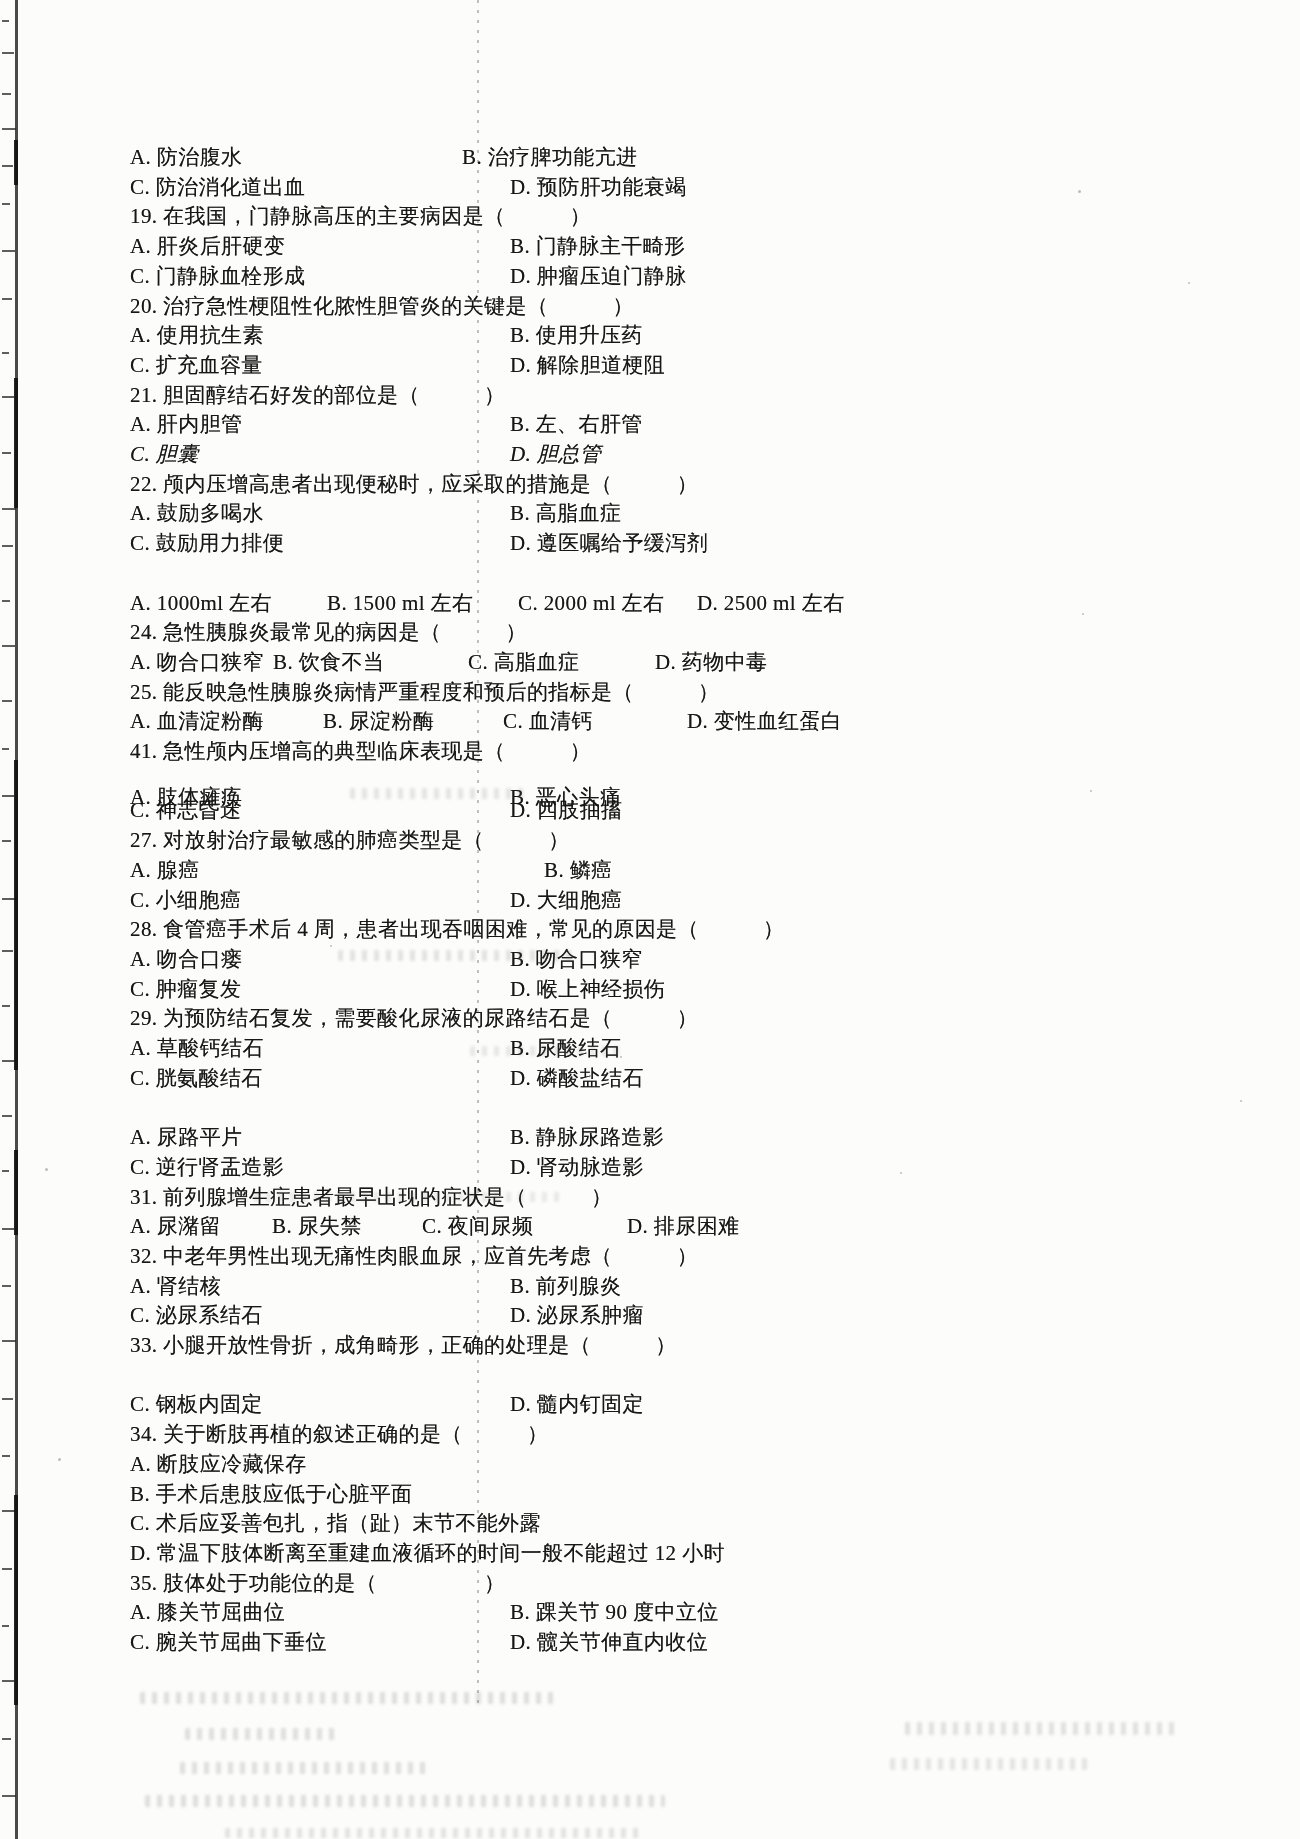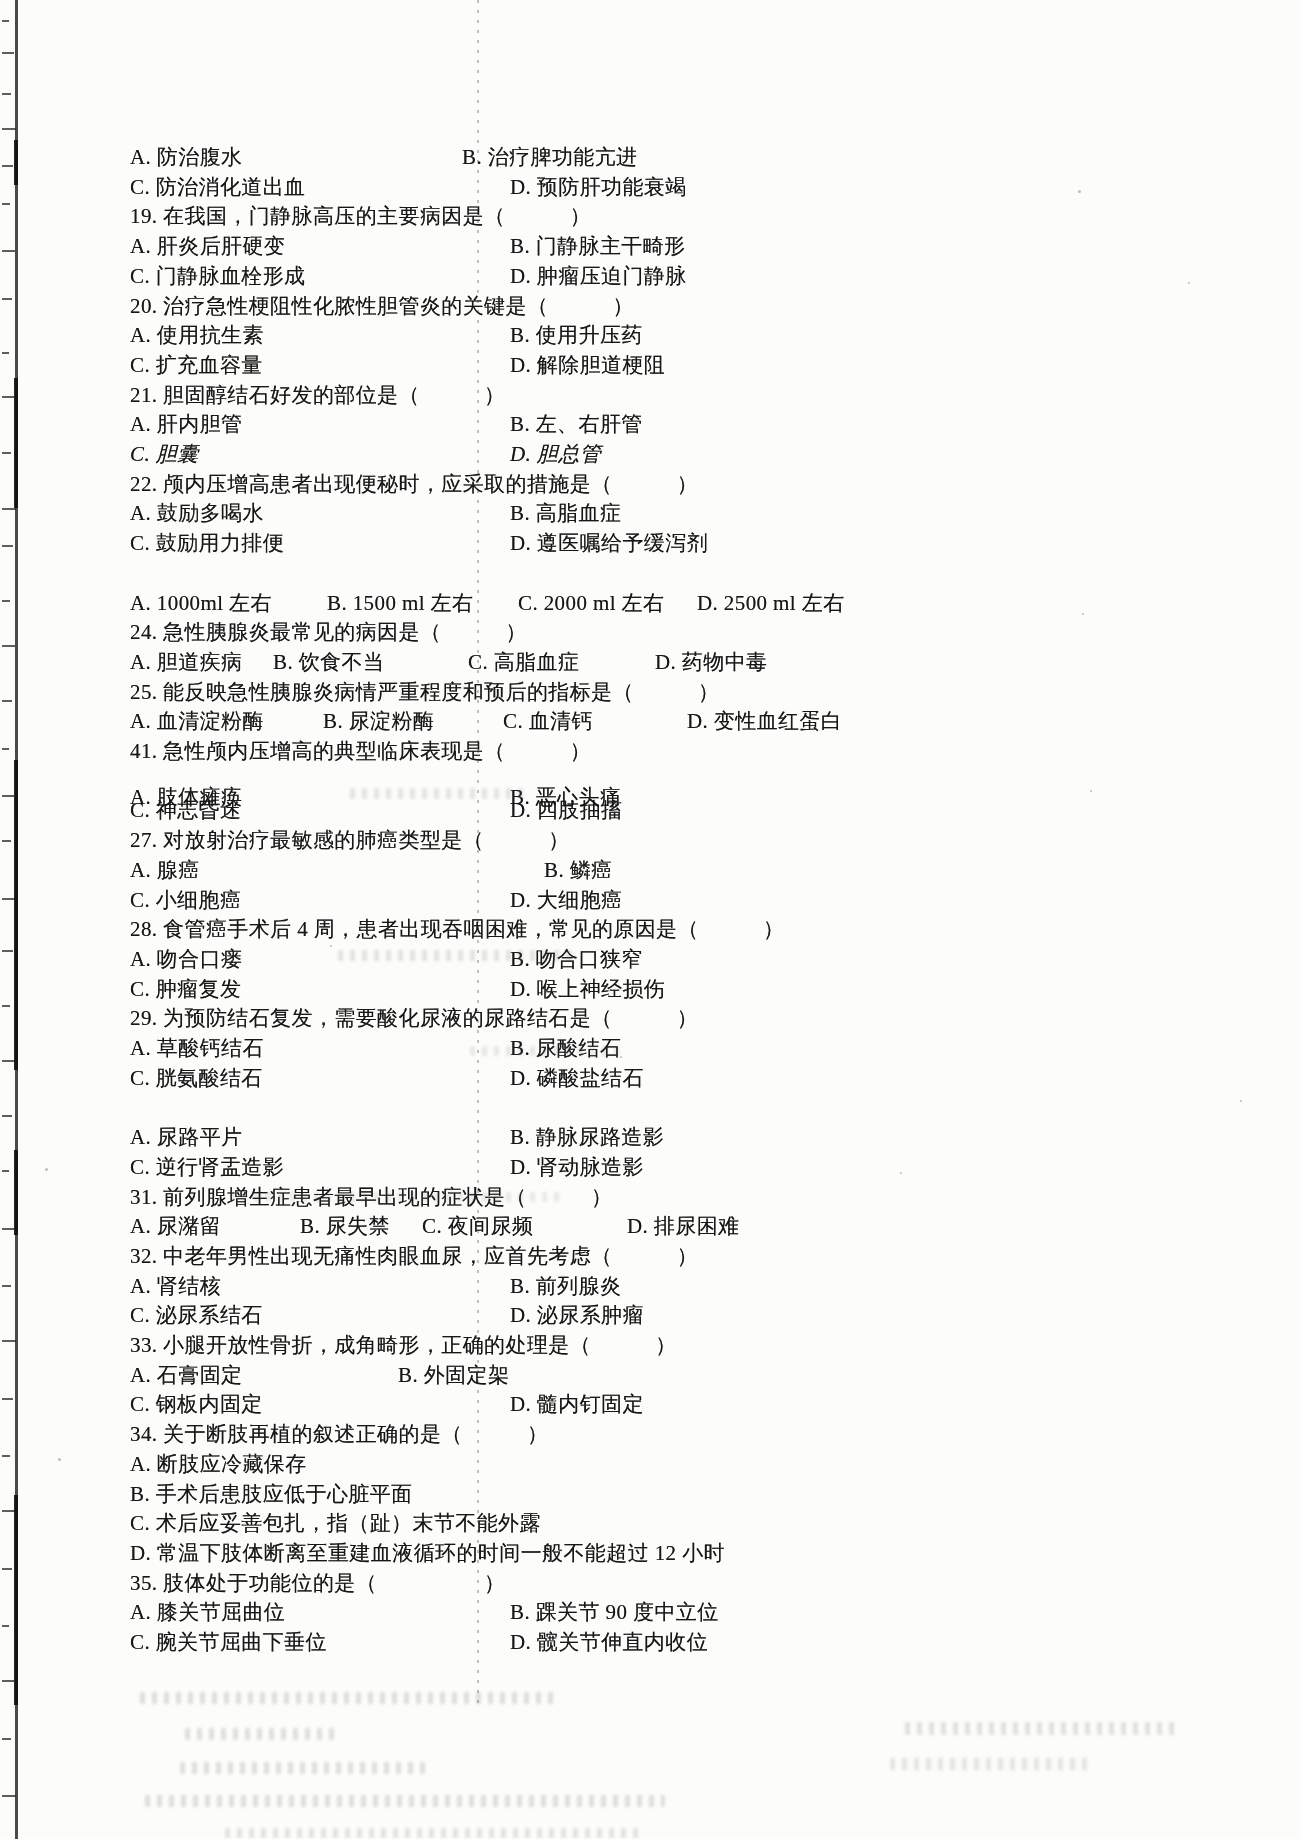--- a/index.html
+++ b/index.html
@@ -85,44 +85,43 @@
       <div class="line" style="left: 130px; top: 320px; width: 1130px;"><span class="seg" style="left: 0px;">A. 使用抗生素</span><span class="seg" style="left: 380px;">B. 使用升压药</span></div>
       <div class="line" style="left: 130px; top: 350px; width: 1130px;"><span class="seg" style="left: 0px;">C. 扩充血容量</span><span class="seg" style="left: 380px;">D. 解除胆道梗阻</span></div>
       <div class="line" style="left: 130px; top: 380px; width: 1130px;"><span class="seg" style="left: 0px;">21. 胆固醇结石好发的部位是（　　　）</span></div>
       <div class="line" style="left: 130px; top: 409px; width: 1130px;"><span class="seg" style="left: 0px;">A. 肝内胆管</span><span class="seg" style="left: 380px;">B. 左、右肝管</span></div>
       <div class="line" style="left: 130px; top: 439px; width: 1130px; font-style: italic;"><span class="seg" style="left: 0px;">C. 胆囊</span><span class="seg" style="left: 380px;">D. 胆总管</span></div>
       <div class="line" style="left: 130px; top: 469px; width: 1130px;"><span class="seg" style="left: 0px;">22. 颅内压增高患者出现便秘时，应采取的措施是（　　　）</span></div>
       <div class="line" style="left: 130px; top: 498px; width: 1130px;"><span class="seg" style="left: 0px;">A. 鼓励多喝水</span><span class="seg" style="left: 380px;">B. 高脂血症</span></div>
       <div class="line" style="left: 130px; top: 528px; width: 1130px;"><span class="seg" style="left: 0px;">C. 鼓励用力排便</span><span class="seg" style="left: 380px;">D. 遵医嘱给予缓泻剂</span></div>
       <div class="line" style="left: 130px; top: 588px; width: 1130px;"><span class="seg" style="left: 0px;">A. 1000ml 左右</span><span class="seg" style="left: 197px;">B. 1500 ml 左右</span><span class="seg" style="left: 388px;">C. 2000 ml 左右</span><span class="seg" style="left: 567px;">D. 2500 ml 左右</span></div>
       <div class="line" style="left: 130px; top: 617px; width: 1130px;"><span class="seg" style="left: 0px;">24. 急性胰腺炎最常见的病因是（　　　）</span></div>
-      <div class="line" style="left: 130px; top: 647px; width: 1130px;"><span class="seg" style="left: 0px;">A. 胆道疾病</span><span class="seg" style="left: 143px;">B. 饮食不当</span><span class="seg" style="left: 338px;">C. 高脂血症</span><span class="seg" style="left: 525px;">D. 药物中毒</span></div>
+      <div class="line" style="left: 130px; top: 647px; width: 1130px;"><span class="seg" style="left: 0px;">A. 吻合口狭窄</span><span class="seg" style="left: 143px;">B. 饮食不当</span><span class="seg" style="left: 338px;">C. 高脂血症</span><span class="seg" style="left: 525px;">D. 药物中毒</span></div>
       <div class="line" style="left: 130px; top: 677px; width: 1130px;"><span class="seg" style="left: 0px;">25. 能反映急性胰腺炎病情严重程度和预后的指标是（　　　）</span></div>
       <div class="line" style="left: 130px; top: 706px; width: 1130px;"><span class="seg" style="left: 0px;">A. 血清淀粉酶</span><span class="seg" style="left: 193px;">B. 尿淀粉酶</span><span class="seg" style="left: 373px;">C. 血清钙</span><span class="seg" style="left: 557px;">D. 变性血红蛋白</span></div>
       <div class="line" style="left: 130px; top: 736px; width: 1130px;"><span class="seg" style="left: 0px;">41. 急性颅内压增高的典型临床表现是（　　　）</span></div>
       <div class="line" style="left: 130px; top: 766px; width: 1130px; margin-top: 16px;"><span class="seg" style="left: 0px;">A. 肢体瘫痪</span><span class="seg" style="left: 380px;">B. 恶心头痛</span></div>
       <div class="line" style="left: 130px; top: 795px; width: 1130px;"><span class="seg" style="left: 0px;">C. 神志昏迷</span><span class="seg" style="left: 380px;">D. 四肢抽搐</span></div>
       <div class="line" style="left: 130px; top: 825px; width: 1130px;"><span class="seg" style="left: 0px;">27. 对放射治疗最敏感的肺癌类型是（　　　）</span></div>
       <div class="line" style="left: 130px; top: 855px; width: 1130px;"><span class="seg" style="left: 0px;">A. 腺癌</span><span class="seg" style="left: 380px; margin-left: 34px;">B. 鳞癌</span></div>
       <div class="line" style="left: 130px; top: 885px; width: 1130px;"><span class="seg" style="left: 0px;">C. 小细胞癌</span><span class="seg" style="left: 380px;">D. 大细胞癌</span></div>
       <div class="line" style="left: 130px; top: 914px; width: 1130px;"><span class="seg" style="left: 0px;">28. 食管癌手术后 4 周，患者出现吞咽困难，常见的原因是（　　　）</span></div>
       <div class="line" style="left: 130px; top: 944px; width: 1130px;"><span class="seg" style="left: 0px;">A. 吻合口瘘</span><span class="seg" style="left: 380px;">B. 吻合口狭窄</span></div>
       <div class="line" style="left: 130px; top: 974px; width: 1130px;"><span class="seg" style="left: 0px;">C. 肿瘤复发</span><span class="seg" style="left: 380px;">D. 喉上神经损伤</span></div>
       <div class="line" style="left: 130px; top: 1003px; width: 1130px;"><span class="seg" style="left: 0px;">29. 为预防结石复发，需要酸化尿液的尿路结石是（　　　）</span></div>
       <div class="line" style="left: 130px; top: 1033px; width: 1130px;"><span class="seg" style="left: 0px;">A. 草酸钙结石</span><span class="seg" style="left: 380px;">B. 尿酸结石</span></div>
       <div class="line" style="left: 130px; top: 1063px; width: 1130px;"><span class="seg" style="left: 0px;">C. 胱氨酸结石</span><span class="seg" style="left: 380px;">D. 磷酸盐结石</span></div>
       <div class="line" style="left: 130px; top: 1122px; width: 1130px;"><span class="seg" style="left: 0px;">A. 尿路平片</span><span class="seg" style="left: 380px;">B. 静脉尿路造影</span></div>
       <div class="line" style="left: 130px; top: 1152px; width: 1130px;"><span class="seg" style="left: 0px;">C. 逆行肾盂造影</span><span class="seg" style="left: 380px;">D. 肾动脉造影</span></div>
       <div class="line" style="left: 130px; top: 1182px; width: 1130px;"><span class="seg" style="left: 0px;">31. 前列腺增生症患者最早出现的症状是（　　　）</span></div>
-      <div class="line" style="left: 130px; top: 1211px; width: 1130px;"><span class="seg" style="left: 0px;">A. 尿潴留</span><span class="seg" style="left: 170px;">B. 尿失禁</span><span class="seg" style="left: 292px;">C. 夜间尿频</span><span class="seg" style="left: 497px;">D. 排尿困难</span></div>
+      <div class="line" style="left: 130px; top: 1211px; width: 1130px;"><span class="seg" style="left: 0px;">A. 尿潴留</span><span class="seg" style="left: 142px;">B. 尿失禁</span><span class="seg" style="left: 292px;">C. 夜间尿频</span><span class="seg" style="left: 497px;">D. 排尿困难</span></div>
       <div class="line" style="left: 130px; top: 1241px; width: 1130px;"><span class="seg" style="left: 0px;">32. 中老年男性出现无痛性肉眼血尿，应首先考虑（　　　）</span></div>
       <div class="line" style="left: 130px; top: 1271px; width: 1130px;"><span class="seg" style="left: 0px;">A. 肾结核</span><span class="seg" style="left: 380px;">B. 前列腺炎</span></div>
       <div class="line" style="left: 130px; top: 1300px; width: 1130px;"><span class="seg" style="left: 0px;">C. 泌尿系结石</span><span class="seg" style="left: 380px;">D. 泌尿系肿瘤</span></div>
       <div class="line" style="left: 130px; top: 1330px; width: 1130px;"><span class="seg" style="left: 0px;">33. 小腿开放性骨折，成角畸形，正确的处理是（　　　）</span></div>
-      <div class="line" style="left: 130px; top: 1360px; width: 1130px;"><span class="seg" style="left: 0px;">A. 石膏固定</span><span class="seg" style="left: 268px;">B. 外固定架</span></div>
       <div class="line" style="left: 130px; top: 1389px; width: 1130px;"><span class="seg" style="left: 0px;">C. 钢板内固定</span><span class="seg" style="left: 380px;">D. 髓内钉固定</span></div>
       <div class="line" style="left: 130px; top: 1419px; width: 1130px;"><span class="seg" style="left: 0px;">34. 关于断肢再植的叙述正确的是（　　　）</span></div>
       <div class="line" style="left: 130px; top: 1449px; width: 1130px;"><span class="seg" style="left: 0px;">A. 断肢应冷藏保存</span></div>
       <div class="line" style="left: 130px; top: 1479px; width: 1130px;"><span class="seg" style="left: 0px;">B. 手术后患肢应低于心脏平面</span></div>
       <div class="line" style="left: 130px; top: 1508px; width: 1130px;"><span class="seg" style="left: 0px;">C. 术后应妥善包扎，指（趾）末节不能外露</span></div>
       <div class="line" style="left: 130px; top: 1538px; width: 1130px;"><span class="seg" style="left: 0px;">D. 常温下肢体断离至重建血液循环的时间一般不能超过 12 小时</span></div>
       <div class="line" style="left: 130px; top: 1568px; width: 1130px;"><span class="seg" style="left: 0px;">35. 肢体处于功能位的是（　　　　　）</span></div>
       <div class="line" style="left: 130px; top: 1597px; width: 1130px;"><span class="seg" style="left: 0px;">A. 膝关节屈曲位</span><span class="seg" style="left: 380px;">B. 踝关节 90 度中立位</span></div>
       <div class="line" style="left: 130px; top: 1627px; width: 1130px;"><span class="seg" style="left: 0px;">C. 腕关节屈曲下垂位</span><span class="seg" style="left: 380px;">D. 髋关节伸直内收位</span></div>
     </div>

